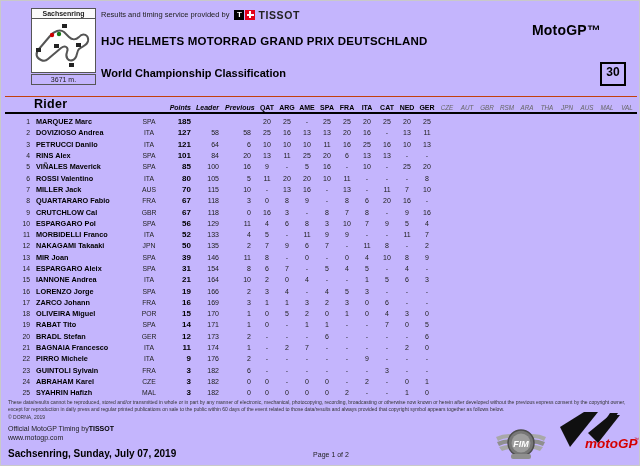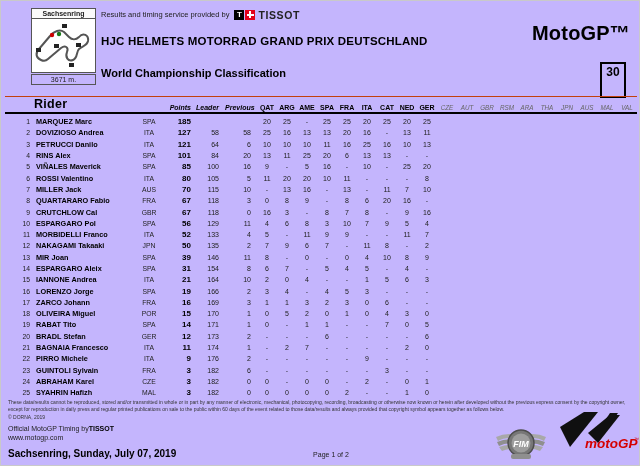--- a/index.html
+++ b/index.html
@@ -19,22 +19,22 @@
   
   .provided { position:absolute; left:100px; top:7px; height:13px; display:flex; align-items:center; gap:5px; font-size:7.5px; color:#222; }
   .tissot { display:flex; align-items:center; gap:1px; }
   .tissot .tbox { width:10px; height:10px; background:#000; color:#fff; font-size:8px; font-weight:bold; text-align:center; line-height:10px; }
   .tissot .plusbox { width:10px; height:10px; background:#e2001a; position:relative; }
   .tissot .plusbox::before { content:""; position:absolute; left:4px; top:1.5px; width:2px; height:7px; background:#fff; }
   .tissot .plusbox::after  { content:""; position:absolute; left:1.5px; top:4px; width:7px; height:2px; background:#fff; }
   .tissot .tname { font-weight:bold; font-size:10.5px; letter-spacing:.6px; margin-left:2px; }
   .event-title { position:absolute; left:100px; top:34px; font-size:11.5px; font-weight:bold; letter-spacing:.2px; }
   .class-title { position:absolute; left:100px; top:66px; font-size:11px; font-weight:bold;text-align:center; }
-  .motogp-wordmark { position:absolute; left:531px; top:21px; font-size:20px; font-weight:bold; letter-spacing:.2px; }
-  .doc-number { position:absolute; left:599px; top:61px; width:26px; height:36px; border:2px solid #000; font-size:12px; font-weight:bold; text-align:center; line-height:16px; }
+  .motogp-wordmark { position:absolute; left:531px; top:21px; font-size:14px; font-weight:bold; letter-spacing:.2px; }
+  .doc-number { position:absolute; left:599px; top:61px; width:26px; height:24px; border:2px solid #000; font-size:12px; font-weight:bold; text-align:center; line-height:16px; }
 
   
   .classification { position:absolute; left:4px; top:95px; width:632px; border-collapse:collapse; table-layout:fixed; }
   .classification thead tr { border-top:1px solid #c2410c; border-bottom:2.5px solid #000; }
   .classification th { height:12px; vertical-align:bottom; padding-bottom:1px; white-space:nowrap; overflow:hidden; }
   .th-rider { font-size:12.5px; font-weight:bold; text-align:left; padding-left:29px; letter-spacing:.3px; }
   .th-stat { font-size:7px; font-weight:bold; font-style:italic; text-align:right; padding-right:6px; }
   .th-stat.pts { padding-right:4px; }
   .th-race { font-size:7px; font-weight:bold; text-align:center; }
   .th-race.future { font-size:6.3px; font-weight:normal; font-style:italic; color:#666; }

